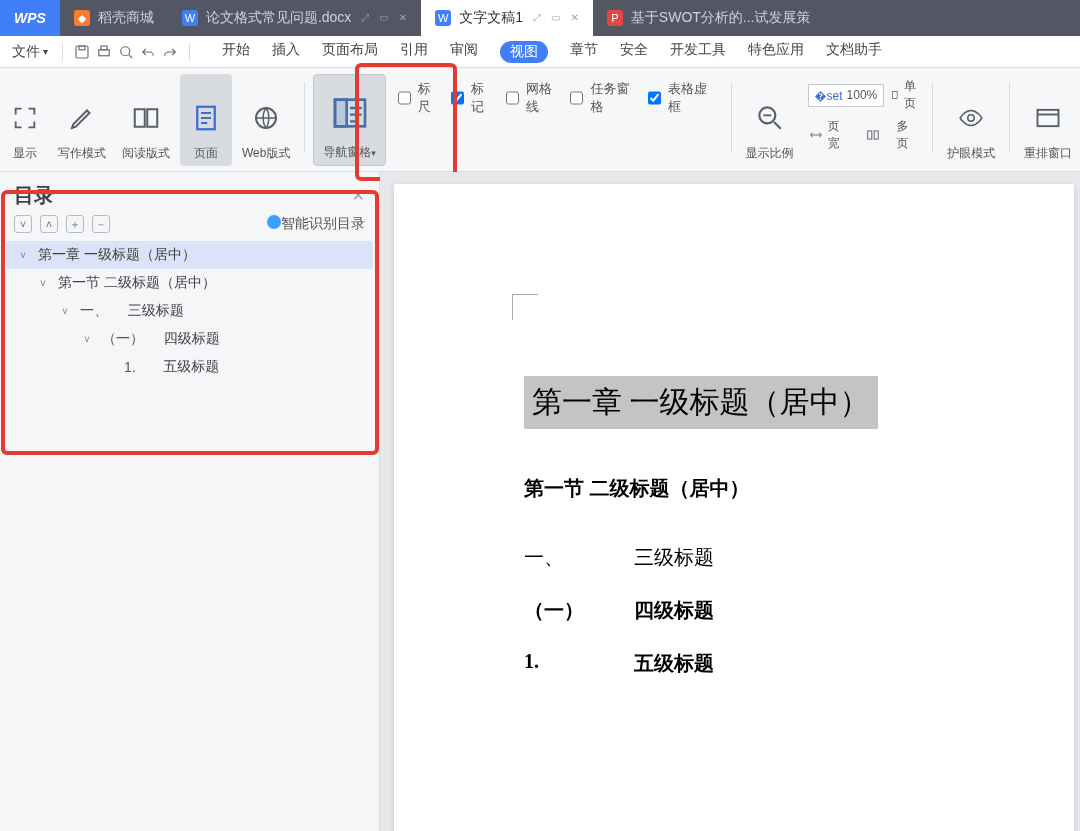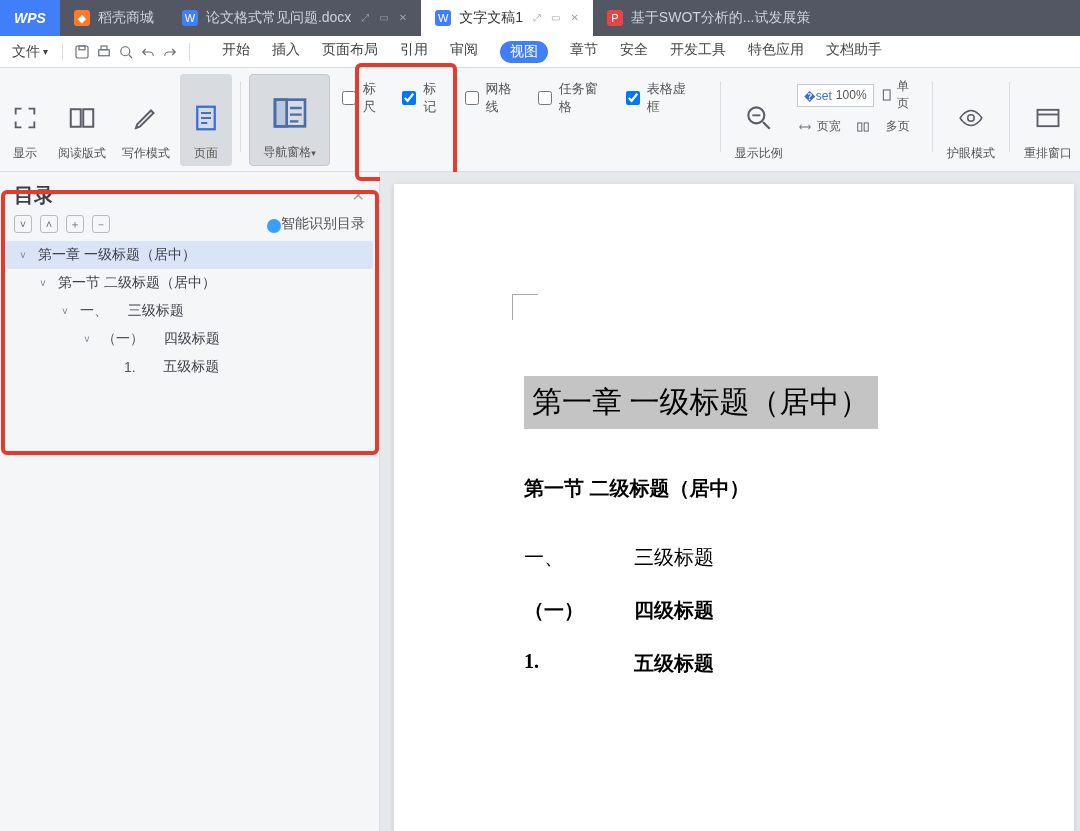--- a/index.html
+++ b/index.html
@@ -53,21 +53,21 @@
   .callout.b { left:1px;  top:190px; width:378px; height:265px;}
 
   
   .workarea { display:flex; height:calc(831px - 36px - 32px - 104px); }
   .navpane  { width:380px; background:#f5f6f8; border-right:1px solid #d9dce1; display:flex; flex-direction:column; font-size:14px; color:#3d3f45; padding:6px 0;}
   .navpane .hdr{ display:flex; align-items:center; justify-content:space-between; padding:4px 14px 2px 14px;}
   .navpane .hdr .ttl{ font-size:20px; font-weight:600;}
   .navpane .tbar{ display:flex; align-items:center; justify-content:space-between; padding:4px 14px 6px 14px; color:#6b6f78;}
   .navpane .tbar .btns{ display:flex; gap:8px;}
   .navpane .tbar .btns .sq{ width:18px; height:18px; border:1px solid #b6bac2; border-radius:3px; display:flex; align-items:center; justify-content:center; font-size:11px;}
-  .navpane .tbar .smart{ display:flex; align-items:flex-end; gap:0; color:#555;}
+  .navpane .tbar .smart{ display:flex; align-items:flex-start; gap:0; color:#555;}
   .navpane .tbar .dot{ width:14px; height:14px; border-radius:50%; background:#3aa0ff;}
   .tree{ padding:2px 6px;}
   .node{ display:flex; align-items:center; padding:5px 6px 5px 8px; border-radius:3px; gap:6px; white-space:nowrap;}
   .node .chev{ width:12px; color:#7a7e87; font-size:10px;}
   .node.sel{ background:#d9e4f7;}
   .node.l1{ padding-left:14px;}
   .node.l2{ padding-left:34px;}
   .node.l3{ padding-left:56px;}
   .node.l4{ padding-left:78px;}
   .node.l5{ padding-left:100px;}
@@ -176,42 +176,51 @@
   <div class="rgroup small">
     <div class="ricon">
         <svg width="28" height="28" viewBox="0 0 24 24" fill="none">
           <path d="M4 9V4h5M20 9V4h-5M4 15v5h5M20 15v5h-5" stroke="#5a5e66" stroke-width="1.6"></path>
         </svg>
       </div>
     <div class="rlabel">显示</div>
   </div>
   <div class="rgroup">
     <div class="ricon">
+        <svg width="30" height="30" viewBox="0 0 24 24" fill="none">
+          <path d="M4 20l3-1 11-11-2-2L5 17l-1 3z" stroke="#5a5e66" stroke-width="1.6"></path>
+        </svg>
+      </div>
+    <div class="rlabel">写作模式</div>
+  </div>
+  <div class="rgroup">
+    <div class="ricon">
         <svg width="34" height="30" viewBox="0 0 24 24" fill="none">
           <path d="M3 5h8v14H3zM13 5h8v14h-8z" stroke="#5a5e66" stroke-width="1.6"></path>
         </svg>
       </div>
     <div class="rlabel">阅读版式</div>
-  </div>
-  <div class="rgroup">
-    <div class="ricon">
-        <svg width="30" height="30" viewBox="0 0 24 24" fill="none">
-          <path d="M4 20l3-1 11-11-2-2L5 17l-1 3z" stroke="#5a5e66" stroke-width="1.6"></path>
-        </svg>
-      </div>
-    <div class="rlabel">写作模式</div>
   </div>
   <div class="rgroup pressed">
     <div class="ricon">
         <svg width="30" height="34" viewBox="0 0 24 24" fill="none">
           <rect x="5" y="3" width="14" height="18" stroke="#3a6fd8" stroke-width="1.8"></rect>
           <path d="M8 8h8M8 12h8M8 16h5" stroke="#3a6fd8" stroke-width="1.6"></path>
         </svg>
       </div>
     <div class="rlabel">页面</div>
+  </div>
+  <div class="rgroup">
+    <div class="ricon">
+        <svg width="30" height="30" viewBox="0 0 24 24" fill="none">
+          <circle cx="12" cy="12" r="8" stroke="#5a5e66" stroke-width="1.6"></circle>
+          <path d="M4 12h16M12 4c3 4 3 12 0 16M12 4c-3 4-3 12 0 16" stroke="#5a5e66" stroke-width="1.2"></path>
+        </svg>
+      </div>
+    <div class="rlabel">Web版式</div>
   </div>
   <div class="vline"></div>
 
   <div class="rgroup pressed border" style="width:82px">
     <div class="ricon big">
         <svg width="44" height="40" viewBox="0 0 24 24" fill="none">
           <rect x="3" y="4" width="18" height="16" stroke="#4a6fa8" stroke-width="1.6"></rect>
           <rect x="3" y="4" width="7" height="16" fill="#8fa9d6" fill-opacity="0.4" stroke="#4a6fa8" stroke-width="1.6"></rect>
           <path d="M12 9h7M12 13h7M12 17h5" stroke="#4a6fa8" stroke-width="1.4"></path>
         </svg>

